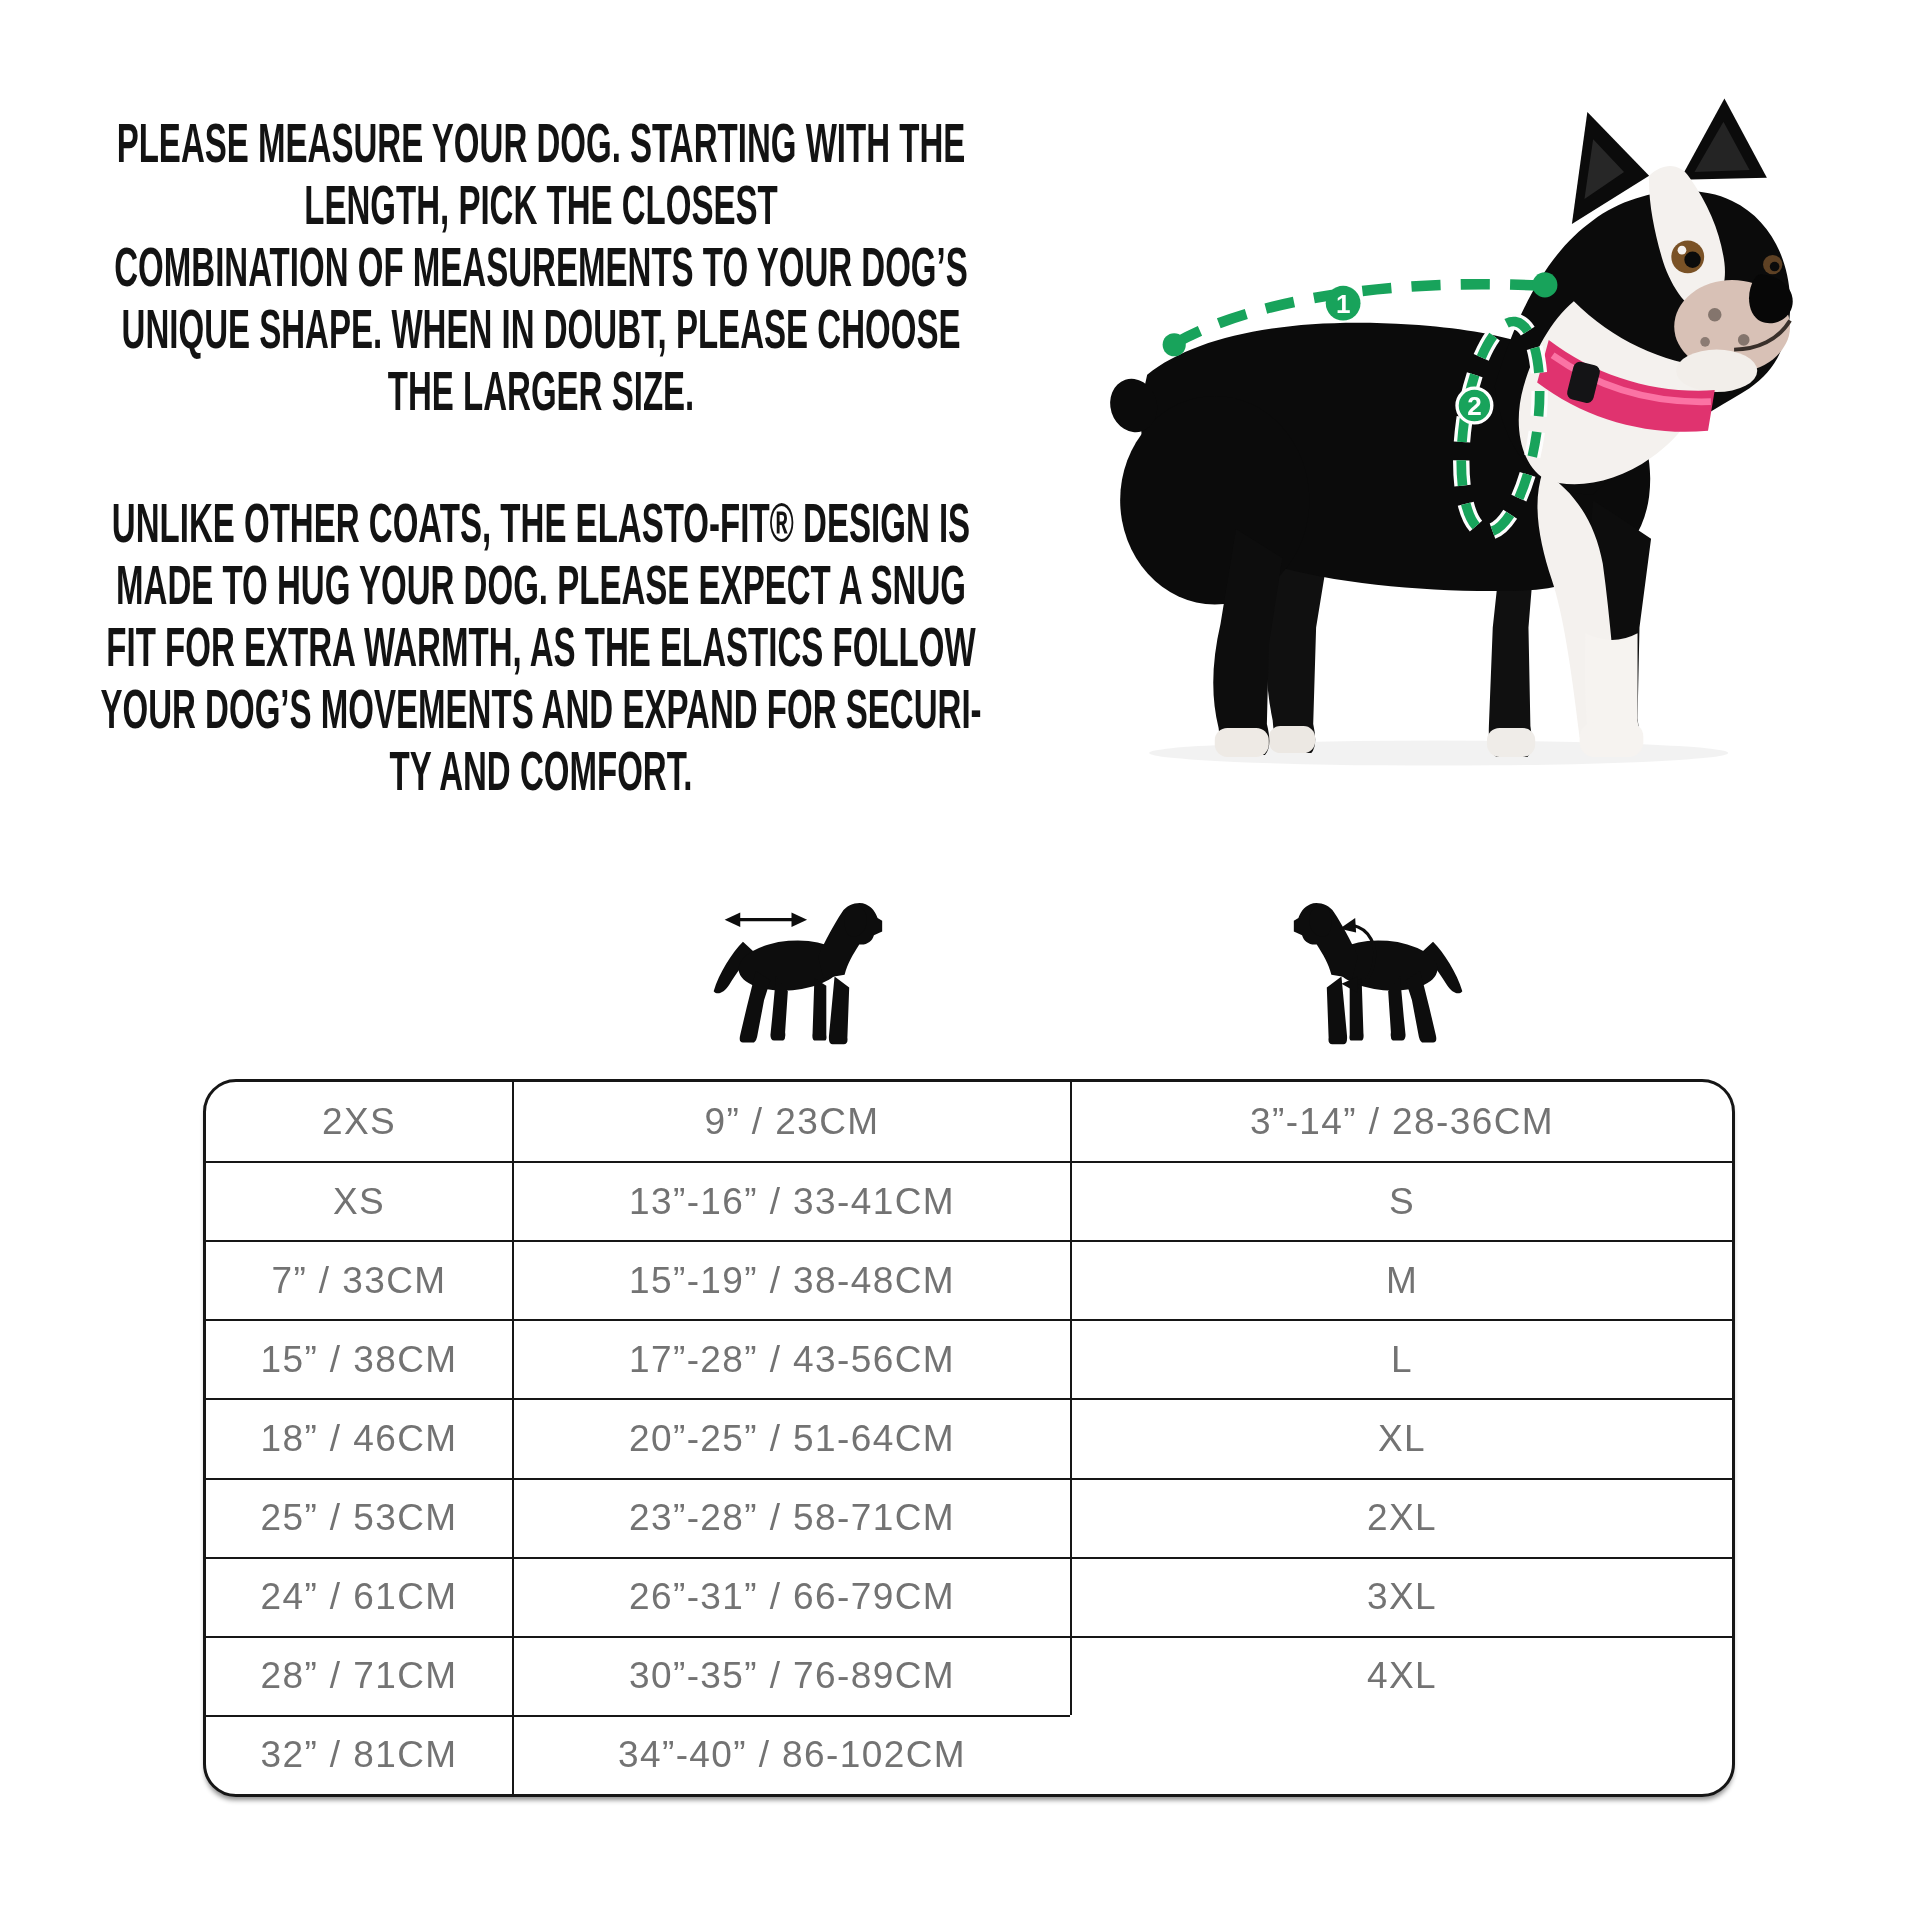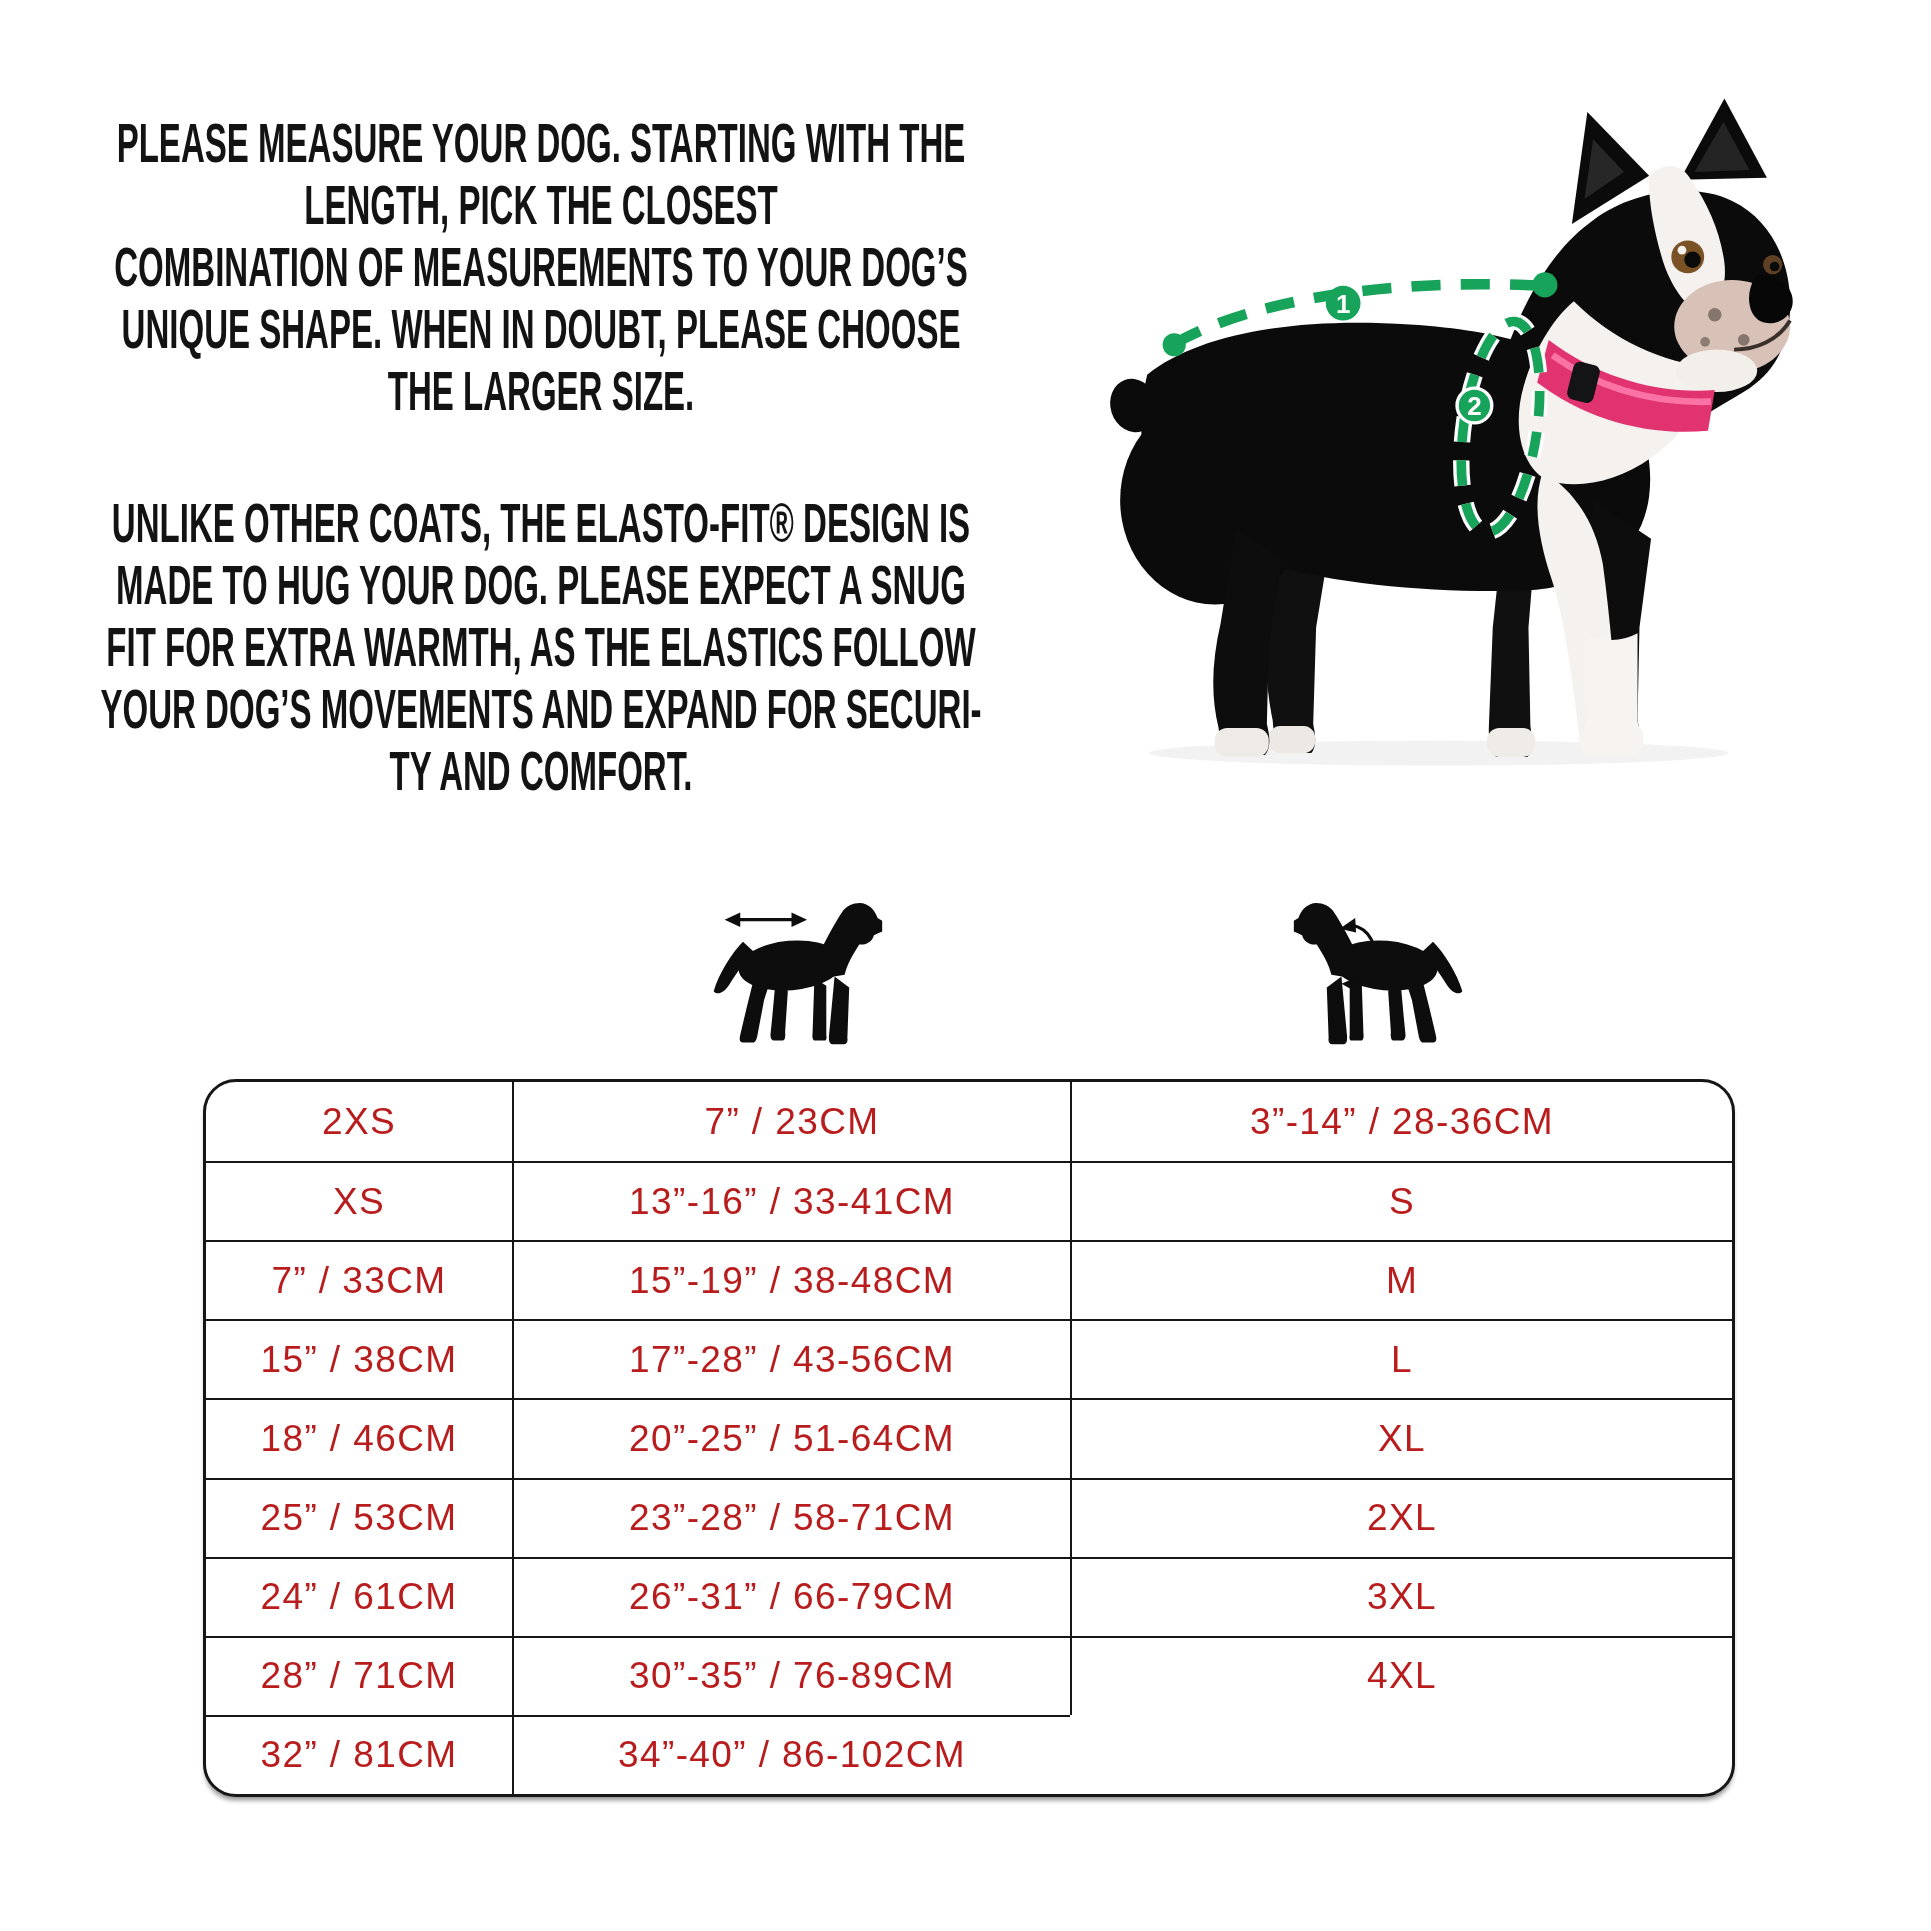--- a/index.html
+++ b/index.html
@@ -24,21 +24,21 @@
 
   
   .icon-length{position:absolute;left:710px;top:894px;width:174px;height:154px;}
   .icon-girth{position:absolute;left:1292px;top:894px;width:174px;height:154px;}
 
   
   .size-table{
     position:absolute;left:203px;top:1079px;width:1526px;height:712px;
     border:3.4px solid #161616;border-radius:33px;background:#fff;
     display:grid;grid-template-columns:306px 558px 1fr;grid-auto-rows:1fr;
-    overflow:hidden;color:#b91c1c;
+    overflow:hidden;color:#737373;
     font-family:"Liberation Sans",sans-serif;font-size:37px;letter-spacing:1.4px;
     box-shadow:0 5.8px 4.8px -2.9px rgba(0,0,0,0.45);
   }
   .cell{
     display:flex;align-items:center;justify-content:center;
     border-top:2.4px solid #161616;border-left:2.4px solid #161616;
     white-space:nowrap;
   }
   .cell:nth-child(-n+3){border-top:none;}
   .cell:nth-child(3n+1){border-left:none;}
@@ -156,21 +156,21 @@
     </g>
     <g>
       <path d="M66 30 C86 34 92 54 90 66 C88 84 80 94 70 98" fill="none" stroke="#0d0d0d" stroke-width="3.5"></path>
       <polygon points="52,34 69,22 70,38" fill="#0d0d0d"></polygon>
       <polygon points="54,94 72,86 72,104" fill="#0d0d0d"></polygon>
     </g>
   </svg>
 
   <div class="size-table">
     <div class="cell">2XS</div>
-    <div class="cell">7” / 23CM</div>
+    <div class="cell">9” / 23CM</div>
     <div class="cell">3”-14” / 28-36CM</div>
 
     <div class="cell">XS</div>
     <div class="cell">13”-16” / 33-41CM</div>
 
     <div class="cell">S</div>
     <div class="cell">7” / 33CM</div>
     <div class="cell">15”-19” / 38-48CM</div>
 
     <div class="cell">M</div>

